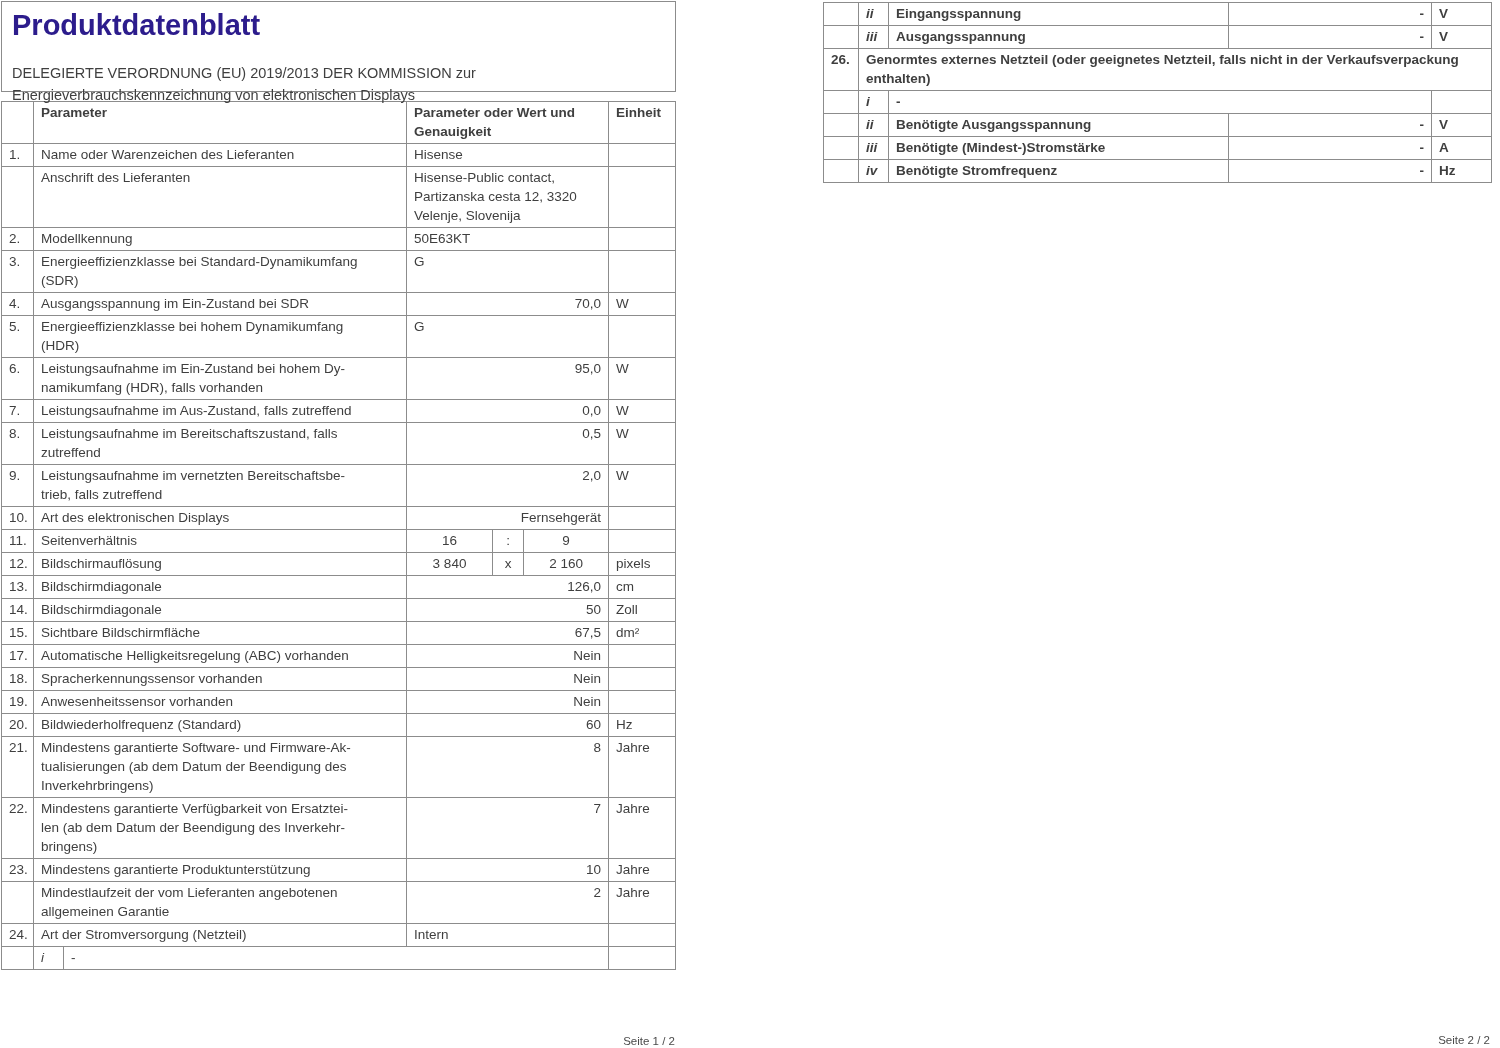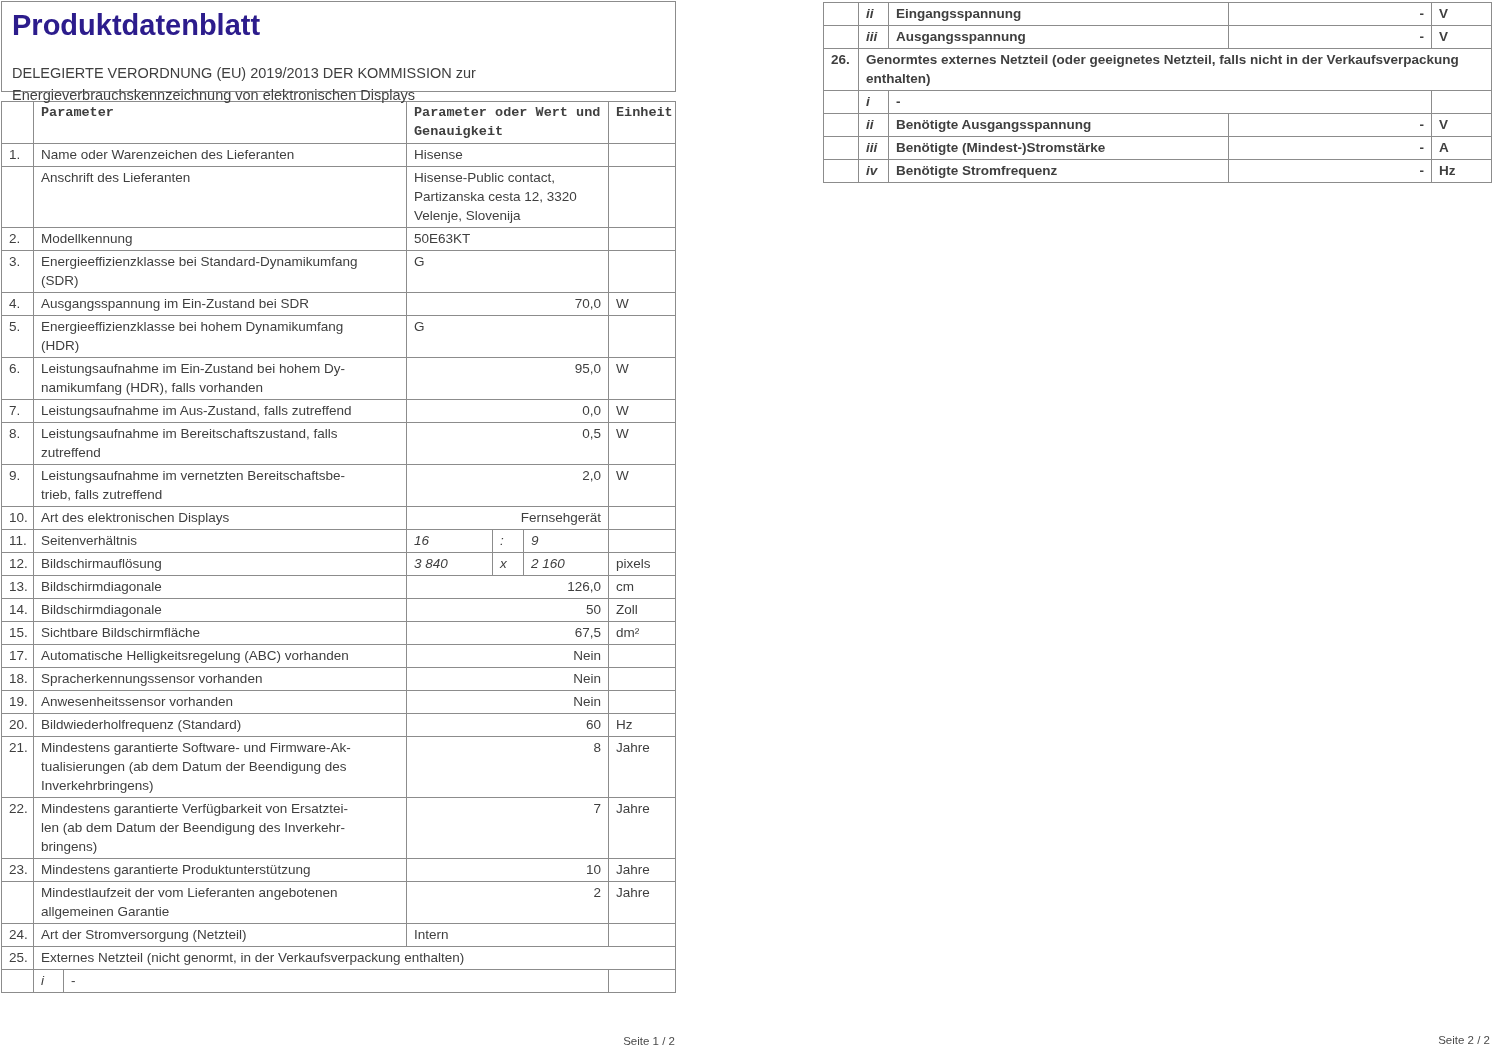--- a/index.html
+++ b/index.html
@@ -50,23 +50,23 @@
     vertical-align: top;
     line-height: 19px;
     padding: 1px 7px 2px 7px;
     white-space: pre-line;
     overflow: hidden;
   }
   td.num   { text-align: left; padding-left: 2px; padding-right: 2px; }
   td.sub   { font-style: italic; padding-left: 7px; }
   td.vl    { text-align: left; }
   td.vr    { text-align: right; }
-  td.vc    { text-align: left; padding-left: 2px; padding-right: 2px; font-style: italic; }
+  td.vc    { text-align: center; padding-left: 2px; padding-right: 2px; }
   td.unit  { text-align: left; }
-  tr.head td { font-weight: 700; font-family: Liberation Mono, monospace; }
+  tr.head td { font-weight: 700; }
   tr.head { height: 41px; }
 
   .page-footer {
     position: absolute;
     right: 1px;
     bottom: 0;
     font-size: 11.5px;
     color: var(--color-footer, #4a4a4a);
   }
 </style>
@@ -258,24 +258,20 @@
         <td colspan="3" class="vr">2</td>
         <td class="unit">Jahre</td>
       </tr>
       <tr>
         <td class="num">24.</td>
         <td colspan="2">Art der Stromversorgung (Netzteil)</td>
         <td colspan="3" class="vl">Intern</td>
         <td class="unit"></td>
       </tr>
       <tr>
-        <td class="num">25.</td>
-        <td colspan="6">Externes Netzteil (nicht genormt, in der Verkaufsverpackung enthalten)</td>
-      </tr>
-      <tr>
         <td class="num"></td>
         <td class="sub">i</td>
         <td colspan="4" class="vl">-</td>
         <td class="unit"></td>
       </tr>
     </tbody>
   </table>
 
   <div class="page-footer">Seite 1 / 2</div>
 </section>

